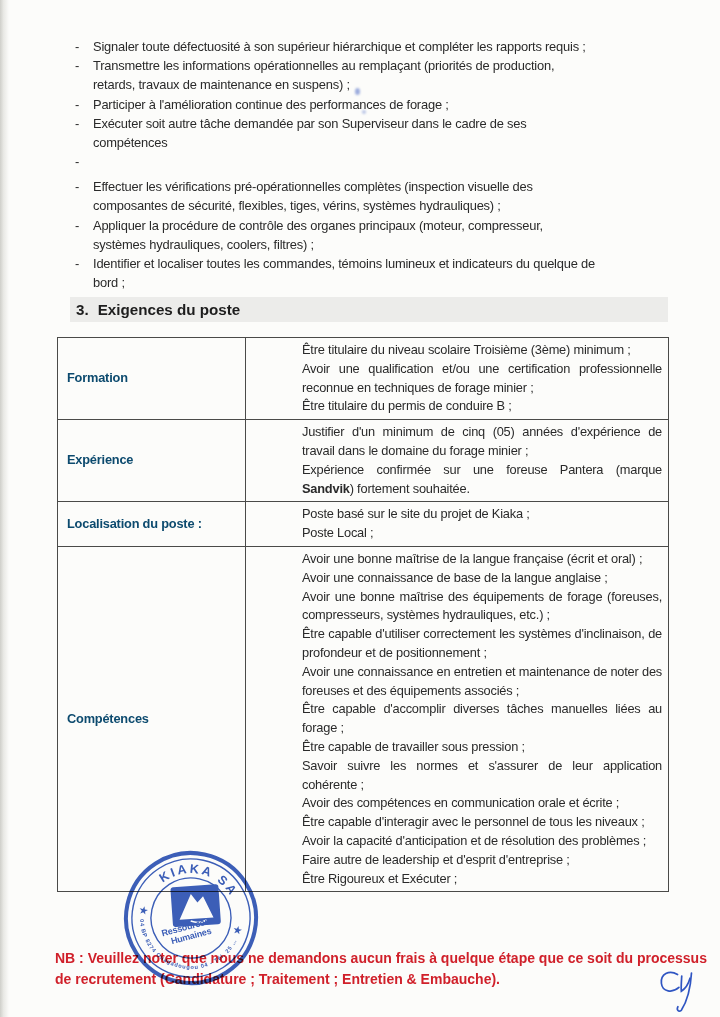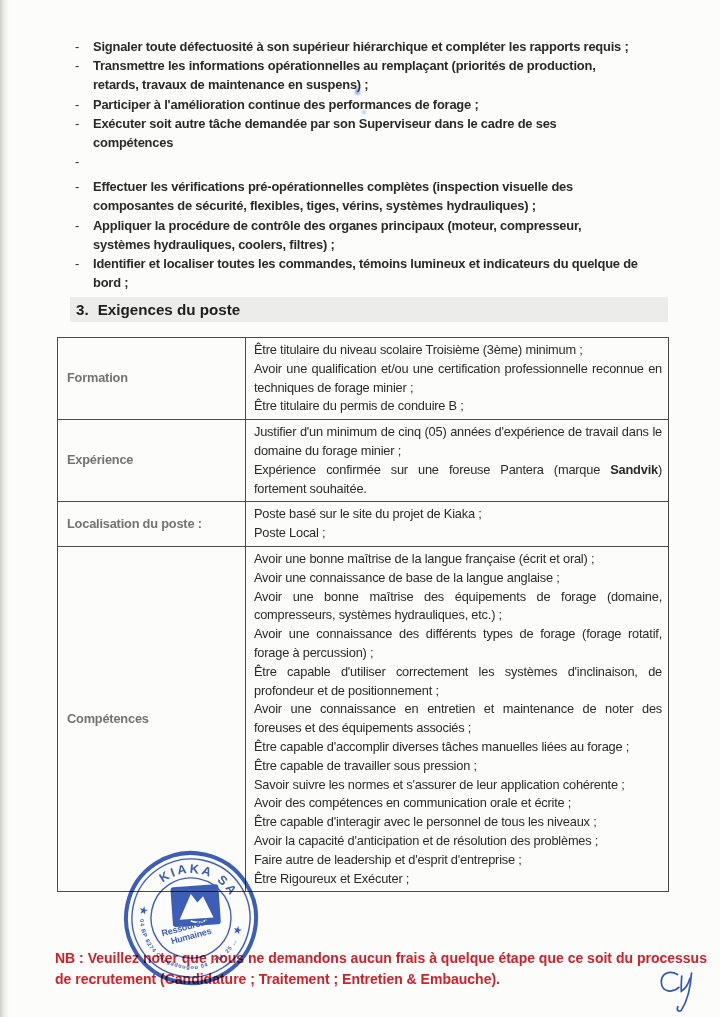--- a/index.html
+++ b/index.html
@@ -11,44 +11,44 @@
   }
   .page::before{ 
     content:"";position:absolute;left:0;top:0;bottom:0;width:9px;
     background:linear-gradient(90deg,#cfcfca 0,#e9e9e5 40%,rgba(255,255,255,0) 100%);
     pointer-events:none;
   }
   
   .duties{position:absolute;left:75px;top:37px;width:578px;font-size:12.9px;line-height:19.2px;}
   .duty{display:flex;}
   .duty .dash{width:18px;flex:0 0 18px;}
-  .duty .dtext{flex:1;white-space:pre-line;font-weight:bold;}
+  .duty .dtext{flex:1;white-space:pre-line;}
   .duty.empty{height:19px;margin-bottom:6px;}
   .group2{margin-top:2px;}
   
   .heading{
     position:absolute;left:70px;top:297px;width:598px;height:25px;
     background:#ececea;font-size:15.2px;font-weight:bold;color:#1d1d1d;
     display:flex;align-items:center;letter-spacing:0;
   }
   .heading .hnum{margin:0 9px 0 6px;}
   
   .rtable{
     position:absolute;left:57px;top:337px;width:610px;
     border:1.4px solid #4a4a48;border-bottom-width:1.6px;
     font-size:12.8px;line-height:18.8px;
   }
   .trow{display:flex;border-bottom:1px solid #4a4a48;}
   .trow:last-child{border-bottom:none;}
   .tlabel{
     flex:0 0 172px;border-right:1px solid #4a4a48;
     display:flex;align-items:center;padding:2px 6px 2px 9px;
-    font-weight:bold;color:#737373;
-  }
-  .tcell{flex:1;padding:3px 6px 3px 8px;}
+    font-weight:bold;color:#0c4a6e;
+  }
+  .tcell{flex:1;padding:3px 6px 3px 8px;margin-left:48px;}
   .titem{text-align:justify;}
   
   .nb{
     position:absolute;left:55px;top:948px;width:652px;
     color:#d0202a;font-weight:bold;font-size:14px;line-height:21px;letter-spacing:0;
   }
   
   .stamp{position:absolute;left:120px;top:847px;width:142px;height:142px;
     mix-blend-mode:multiply;opacity:.92;}
   
@@ -141,22 +141,21 @@
         <div class="tcell">
           <div class="titem"><span>Poste basé sur le site du projet de Kiaka ;</span></div>
           <div class="titem"><span>Poste Local ;</span></div>
         </div>
       </div>
       <div class="trow">
         <div class="tlabel">Compétences</div>
         <div class="tcell">
           <div class="titem"><span>Avoir une bonne maîtrise de la langue française (écrit et oral) ;</span></div>
           <div class="titem"><span>Avoir une connaissance de base de la langue anglaise ;</span></div>
-          <div class="titem"><span>Avoir une bonne maîtrise des équipements de forage (domaine, compresseurs, systèmes hydrauliques, etc.) ;</span></div>
-          <div class="titem"><span>Avoir une connaissance des différents types de forage (forage rotatif, forage à percussion) ;</span></div>
+          <div class="titem"><span>Avoir une bonne maîtrise des équipements de forage (foreuses, compresseurs, systèmes hydrauliques, etc.) ;</span></div>
           <div class="titem"><span>Être capable d'utiliser correctement les systèmes d'inclinaison, de profondeur et de positionnement ;</span></div>
           <div class="titem"><span>Avoir une connaissance en entretien et maintenance de noter des foreuses et des équipements associés ;</span></div>
           <div class="titem"><span>Être capable d'accomplir diverses tâches manuelles liées au forage ;</span></div>
           <div class="titem"><span>Être capable de travailler sous pression ;</span></div>
           <div class="titem"><span>Savoir suivre les normes et s'assurer de leur application cohérente ;</span></div>
           <div class="titem"><span>Avoir des compétences en communication orale et écrite ;</span></div>
           <div class="titem"><span>Être capable d'interagir avec le personnel de tous les niveaux ;</span></div>
           <div class="titem"><span>Avoir la capacité d'anticipation et de résolution des problèmes ;</span></div>
           <div class="titem"><span>Faire autre de leadership et d'esprit d'entreprise ;</span></div>
           <div class="titem"><span>Être Rigoureux et Exécuter ;</span></div>

